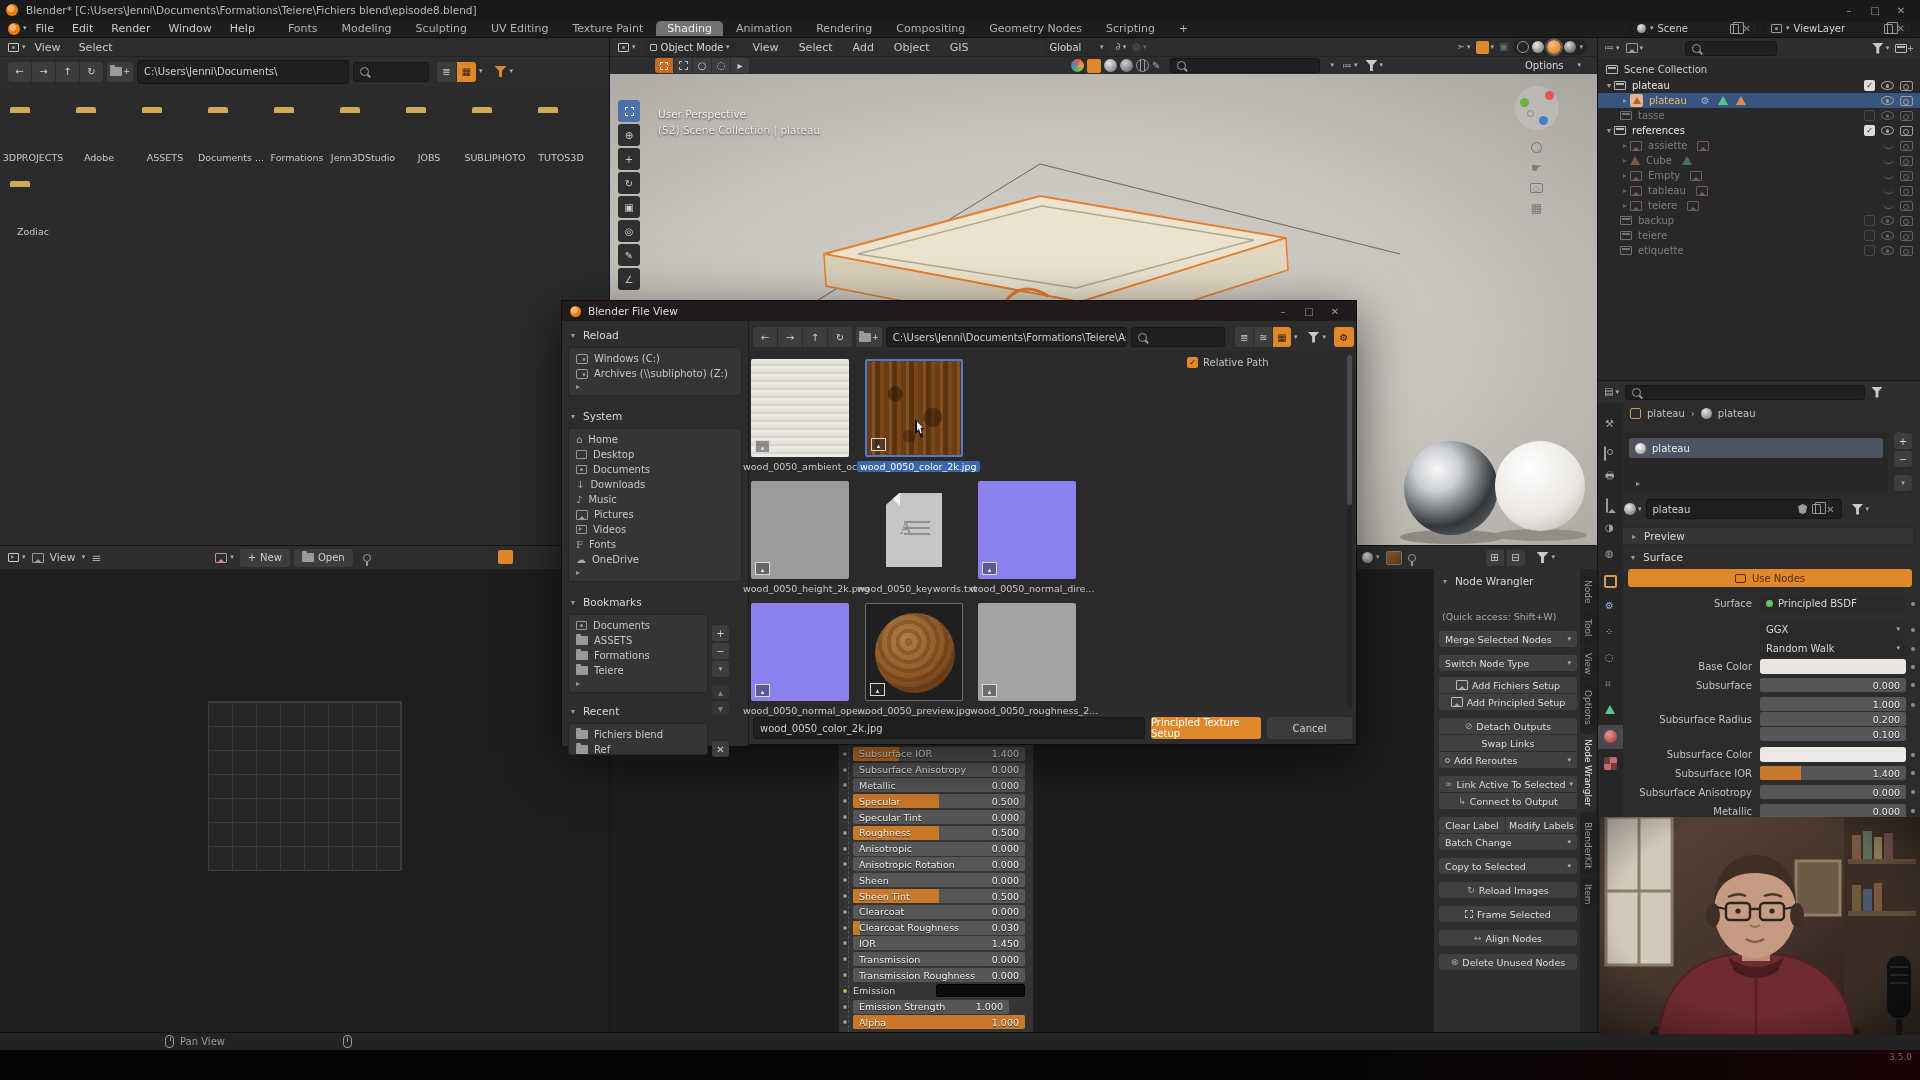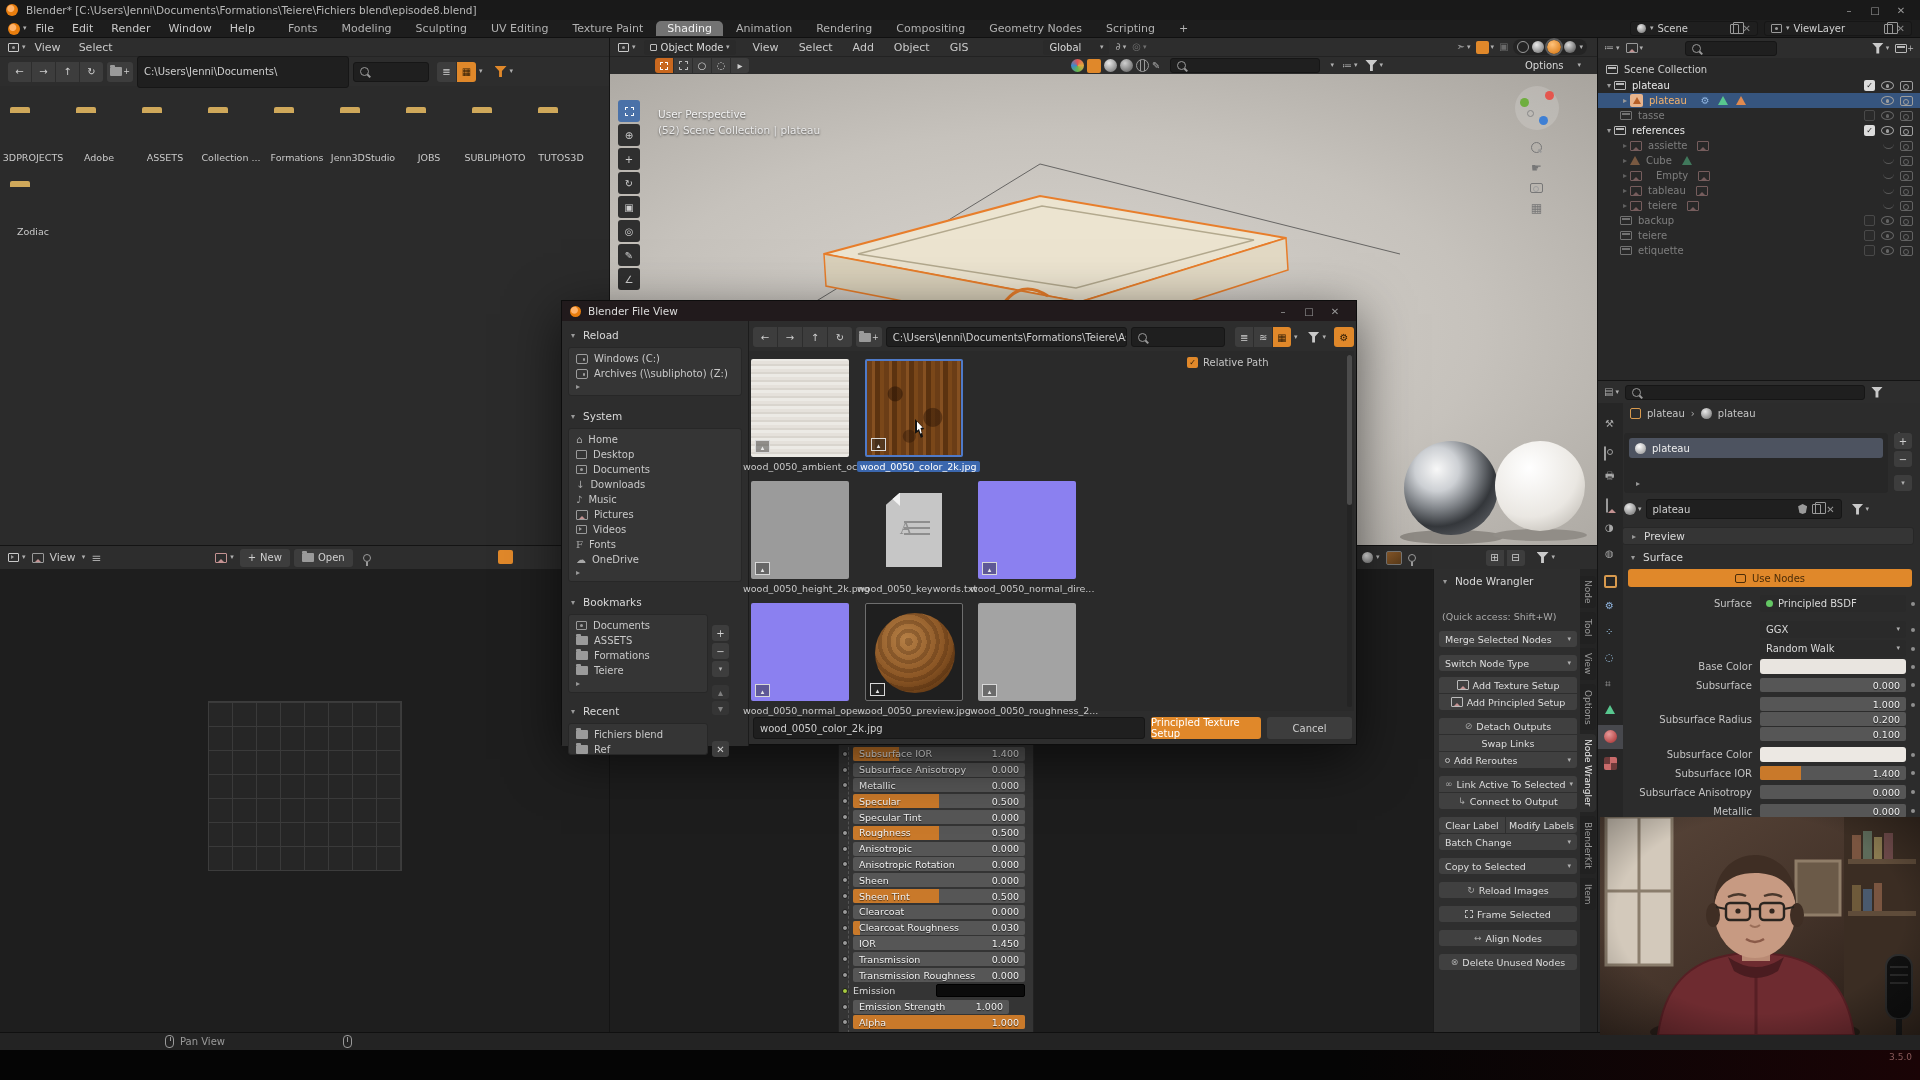--- a/index.html
+++ b/index.html
@@ -156,40 +156,40 @@
     <span class="f">
       <span class="btn" style="width:23px;height:20px;border-radius:3px 0 0 3px">←</span>
       <span class="btn" style="width:23px;height:20px;border-radius:0;margin-left:1px">→</span>
       <span class="btn" style="width:23px;height:20px;border-radius:0;margin-left:1px">↑</span>
       <span class="btn" style="width:23px;height:20px;border-radius:0 3px 3px 0;margin-left:1px">↻</span>
     </span>
     <span class="btn" style="width:26px;height:20px">
         <span class="i-mfold"></span>
         <span style="font-size:8px;margin-left:1px">+</span>
       </span>
-    <span class="field" style="width:212px;height:32px">C:\Users\Jenni\Documents\</span>
+    <span class="field" style="width:212px;height:24px">C:\Users\Jenni\Documents\</span>
     <span class="field f" style="width:76px;height:20px;gap:5px">
         <span class="i-search"></span>
       </span>
     <span class="f" style="margin-left:4px">
       <span class="btn" style="width:19px;height:20px;border-radius:3px 0 0 3px">≣</span>
       <span class="btn" style="width:19px;height:20px;border-radius:0 3px 3px 0;margin-left:1px;background:#e0882a;color:#2a1a05">▦</span>
       <span class="v" style="margin-left:3px">▾</span>
     </span>
     <span class="f" style="margin-left:8px;gap:3px">
         <span class="i-funnel or"></span>
         <span class="v">▾</span>
       </span>
   </div>
 
   <div class="a" style="left:0;top:48px;width:610px;height:459px">
     <div class="a" style="left:10px;top:26px"><span class="i-folder"></span><div class="fname" style="left:-20px;width:86px;top:40px">3DPROJECTS</div></div>
     <div class="a" style="left:76px;top:26px"><span class="i-folder"></span><div class="fname" style="left:-20px;width:86px;top:40px">Adobe</div></div>
     <div class="a" style="left:142px;top:26px"><span class="i-folder"></span><div class="fname" style="left:-20px;width:86px;top:40px">ASSETS</div></div>
-    <div class="a" style="left:208px;top:26px"><span class="i-folder"></span><div class="fname" style="left:-20px;width:86px;top:40px">Collection ...</div></div>
+    <div class="a" style="left:208px;top:26px"><span class="i-folder"></span><div class="fname" style="left:-20px;width:86px;top:40px">Documents ...</div></div>
     <div class="a" style="left:274px;top:26px"><span class="i-folder"></span><div class="fname" style="left:-20px;width:86px;top:40px">Formations</div></div>
     <div class="a" style="left:340px;top:26px"><span class="i-folder"></span><div class="fname" style="left:-20px;width:86px;top:40px">Jenn3DStudio</div></div>
     <div class="a" style="left:406px;top:26px"><span class="i-folder"></span><div class="fname" style="left:-20px;width:86px;top:40px">JOBS</div></div>
     <div class="a" style="left:472px;top:26px"><span class="i-folder"></span><div class="fname" style="left:-20px;width:86px;top:40px">SUBLIPHOTO</div></div>
     <div class="a" style="left:538px;top:26px"><span class="i-folder"></span><div class="fname" style="left:-20px;width:86px;top:40px">TUTOS3D</div></div>
     <div class="a" style="left:10px;top:100px"><span class="i-folder"></span><div class="fname" style="left:-20px;width:86px;top:40px">Zodiac</div></div>
   </div>
 </div>
 
 <div class="a" style="left:0;top:545px;width:610px;height:487px;background:#1e1e1e;border-right:1px solid #141414;border-top:1px solid #141414">
@@ -558,21 +558,21 @@
     <div class="nwbtn nwdd" style="top:62px">
         <span>Merge Selected Nodes</span>
         <span class="v">▾</span>
       </div>
     <div class="nwbtn nwdd" style="top:86px">
         <span>Switch Node Type</span>
         <span class="v">▾</span>
       </div>
     <div class="nwbtn" style="top:108px;border-radius:3px 3px 0 0">
         <span class="i-img" style="border-color:#bbb"></span>
-        <span>Add Texture Setup</span>
+        <span>Add Fichiers Setup</span>
       </div>
     <div class="nwbtn" style="top:125px;border-radius:0 0 3px 3px">
         <span class="i-img" style="border-color:#bbb"></span>
         <span>Add Principled Setup</span>
       </div>
     <div class="nwbtn" style="top:149px;border-radius:3px 3px 0 0">
         <span class="gl" style="font-size:9px">⊘</span>
         <span>Detach Outputs</span>
       </div>
     <div class="nwbtn" style="top:166px;border-radius:0">
@@ -732,21 +732,21 @@
         <span class="i-tri g"></span>
       </span>
     <span class="otg">
         <span class="i-ceye"></span>
         <span class="i-cam"></span>
       </span>
   </div>
   <div class="orow dim" style="top:130px">
     <span class="ar" style="margin-left:22px">▸</span>
       <span class="i-img"></span>
-      <span style="margin-left:14px">Empty</span>
+      <span style="margin-left:6px">Empty</span>
     <span class="f" style="margin-left:10px">
         <span class="i-img"></span>
       </span>
     <span class="otg">
         <span class="i-ceye"></span>
         <span class="i-cam"></span>
       </span>
   </div>
   <div class="orow dim" style="top:145px">
     <span class="ar" style="margin-left:22px">▸</span>

